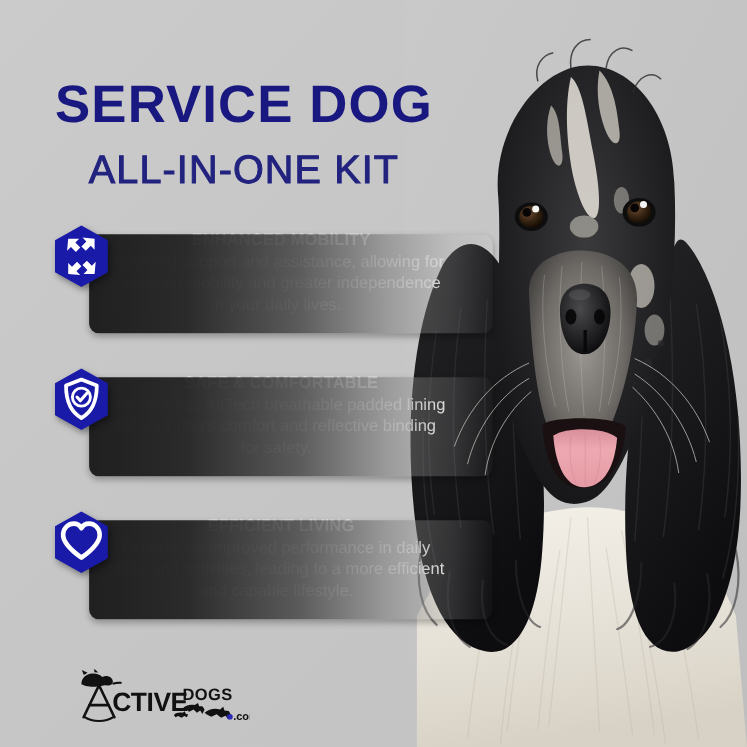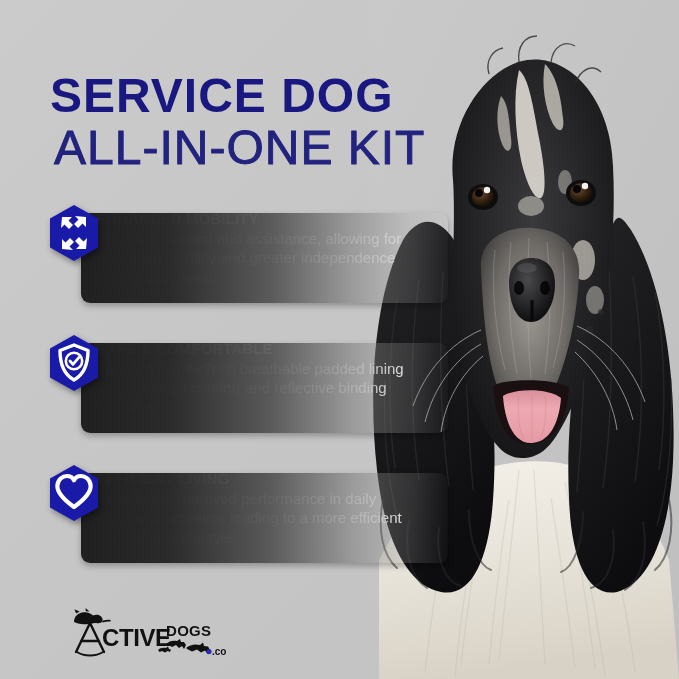--- a/index.html
+++ b/index.html
@@ -7,20 +7,21 @@
     width:679px;height:679px;
     font-family:"Liberation Sans", sans-serif;
     background:#c9c9c9;
     overflow:hidden;
   }
   #stage{
     position:relative;
     width:679px;height:679px;
     background:linear-gradient(135deg,#cbcbcb 0%,#c6c6c6 45%,#c2c2c2 100%);
     overflow:hidden;
+    text-align:center;
   }
 
   
   #photo{
     position:absolute;
     right:0;top:0;
     width:310px;height:679px;
     overflow:hidden;
     z-index:1;
   }
@@ -29,22 +30,22 @@
   
   #headline{
     position:absolute;left:50px;top:72px;z-index:4;
   }
   .title-1{
     font-size:48px;font-weight:bold;letter-spacing:1.0px;
     color:#181880;line-height:0.98;margin:0;
     white-space:nowrap;
   }
   .title-2{
-    font-size:48px;font-weight:400;letter-spacing:1.0px;
-    color:#22227f;line-height:1.04;margin:4px;
+    font-size:36px;font-weight:400;letter-spacing:1.0px;
+    color:#22227f;line-height:1.04;margin:16px;
     -webkit-text-stroke:0.9px #22227f;
     white-space:nowrap;
   }
 
   
   .feature{
     position:absolute;left:48px;z-index:4;
     width:400px;height:104px;
   }
   #feature-0{top:204px;}

